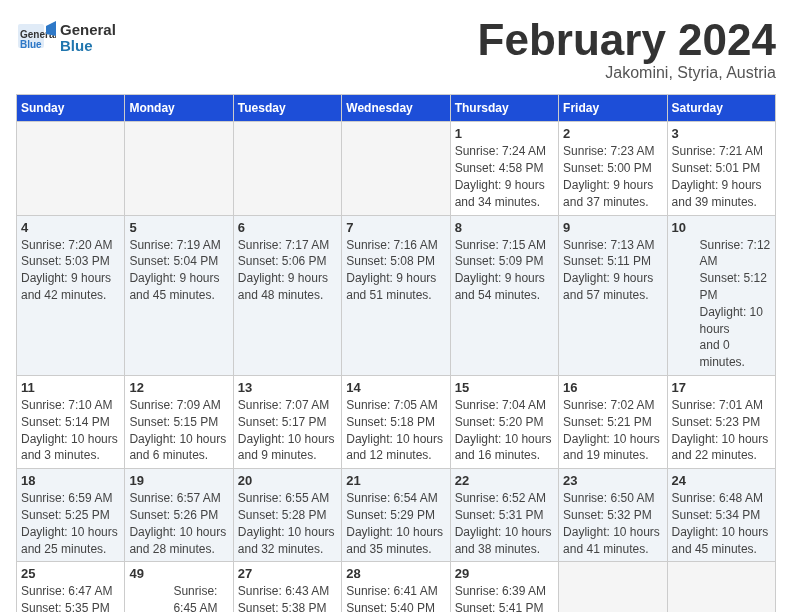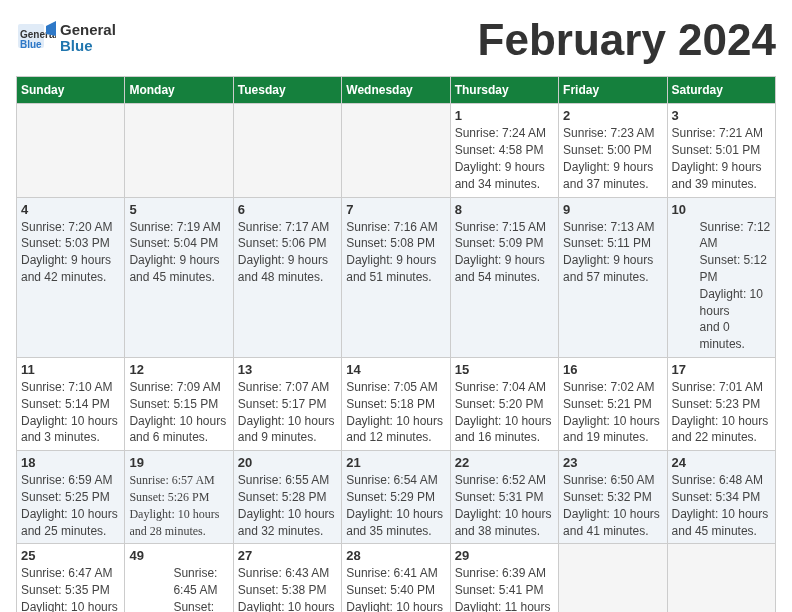--- a/index.html
+++ b/index.html
@@ -33,21 +33,21 @@
     .location-title {
       font-size: 16px;
       color: #555;
     }
     .calendar {
       width: 100%;
       border-collapse: collapse;
       table-layout: fixed;
     }
     .calendar th {
-      background-color: #15803d;
+      background-color: #1d4ed8;
       color: #fff;
       font-size: 12px;
       font-weight: bold;
       padding: 6px 4px;
       text-align: left;
       border: 1px solid #ccc;
     }
     .calendar td {
       border: 1px solid #ccc;
       vertical-align: top;
@@ -88,20 +88,21 @@
         <polygon points="30,10 40,5 40,20 30,18" fill="#2e78c7"></polygon>
       </svg>
     </div>
     <div style="line-height:1.1;">
       <div style="font-size:15px;font-weight:bold;color:#333;">General</div>
       <div style="font-size:15px;font-weight:bold;color:#2176ae;">Blue</div>
     </div>
   </div>
   <div class="title-area">
     <div class="month-title">February 2024</div>
+    <div class="location-title">Jakomini, Styria, Austria</div>
   </div>
 </div>
 
 <table class="calendar">
   <thead>
     <tr>
     <th>Sunday</th>
         <th>Monday</th>
         <th>Tuesday</th>
         <th>Wednesday</th>
@@ -243,21 +244,21 @@
       <tr class="row-shade">
         <td>
           <div class="day-number">18</div>
           <div class="day-info" style="white-space: pre-line;">Sunrise: 6:59 AM
 Sunset: 5:25 PM
 Daylight: 10 hours
 and 25 minutes.</div>
         </td>
         <td>
           <div class="day-number">19</div>
-          <div class="day-info" style="white-space: pre-line; font-family: Liberation Serif, serif;">Sunrise: 6:57 AM
+          <div class="day-info" style="white-space: pre-line;">Sunrise: 6:57 AM
 Sunset: 5:26 PM
 Daylight: 10 hours
 and 28 minutes.</div>
         </td>
         <td>
           <div class="day-number">20</div>
           <div class="day-info" style="white-space: pre-line;">Sunrise: 6:55 AM
 Sunset: 5:28 PM
 Daylight: 10 hours
 and 32 minutes.</div>

